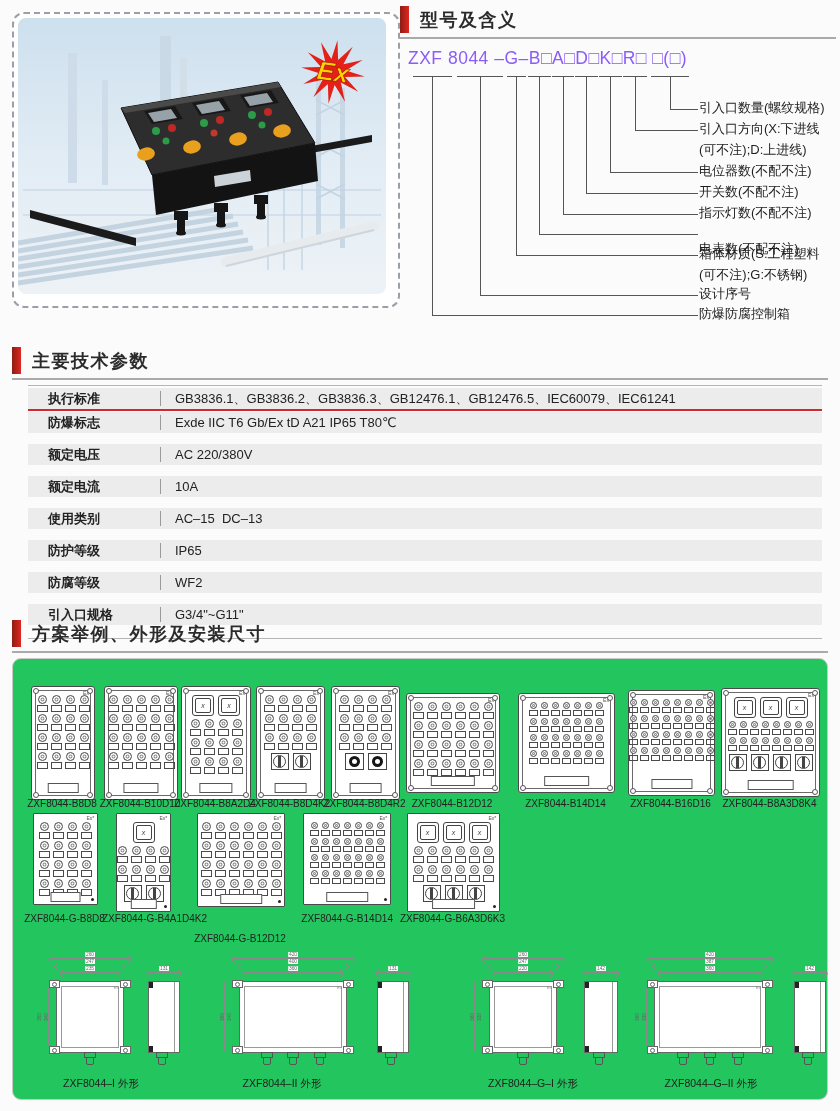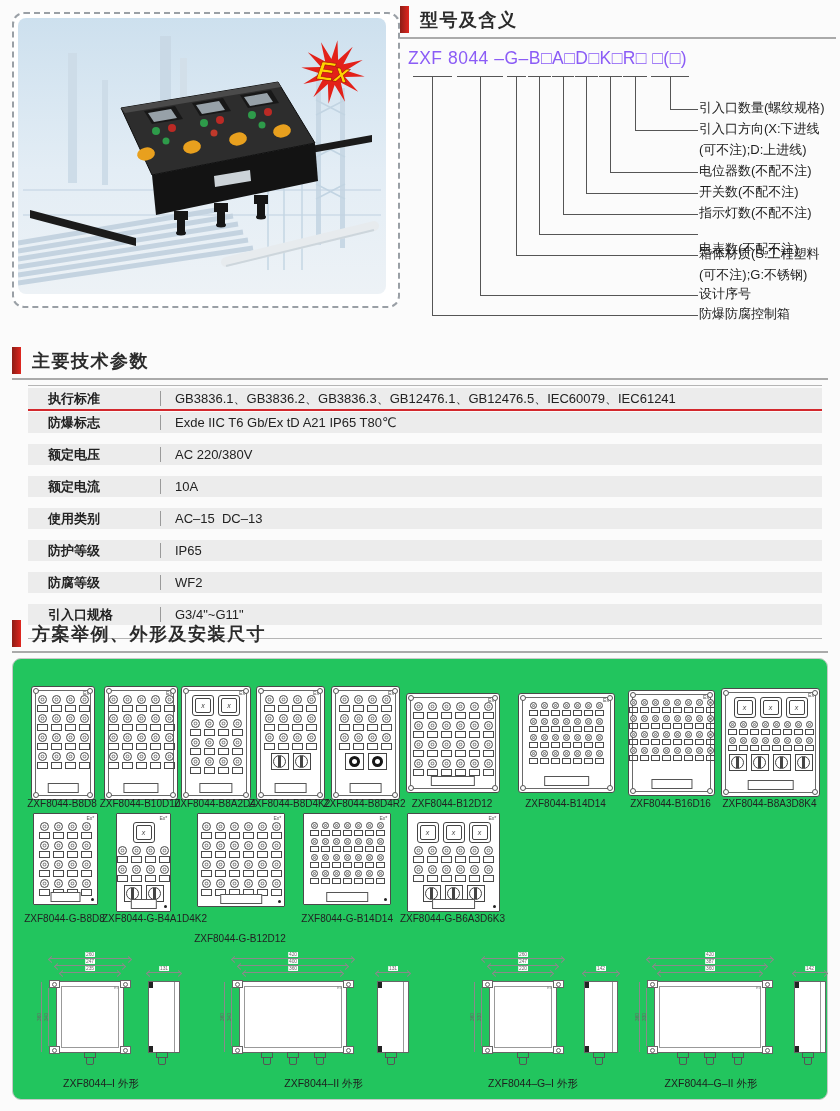--- a/index.html
+++ b/index.html
@@ -1606,21 +1606,21 @@
       <div class="ogland" style="left: 73.5px;"></div>
     </div>
     <div class="oside" style="left: 364px; top: 322px; width: 30px; height: 70px;">
       <div class="cmark" style="left: 0px; top: 0px;"></div>
       <div class="cmark" style="left: 0px; bottom: 0px;"></div>
       <div class="hdim" style="left: -2px; top: -10px; width: 34px;">
         <b>131</b>
       </div>
       <div class="ogland" style="left: 7px;"></div>
     </div>
-    <div class="olabel" style="left: 210px; top: 418px; width: 140px; text-align: right;">ZXF8044–II 外形</div>
+    <div class="olabel" style="left: 199px; top: 418px; width: 140px;">ZXF8044–II 外形</div>
     <div class="ofront" style="left: 476px; top: 322px; width: 66px; height: 70px;">
       <div class="ear" style="left: -8px; top: -2px;"></div>
       <div class="ear" style="right: -8px; top: -2px;"></div>
       <div class="ear" style="left: -8px; bottom: -2px;"></div>
       <div class="ear" style="right: -8px; bottom: -2px;"></div>
       <div class="oex">Ex</div>
       <div class="hdim" style="left: -8px; top: -24px; width: 82px;">
         <b>260</b>
       </div>
       <div class="hdim" style="left: -2px; top: -17px; width: 70px;">

